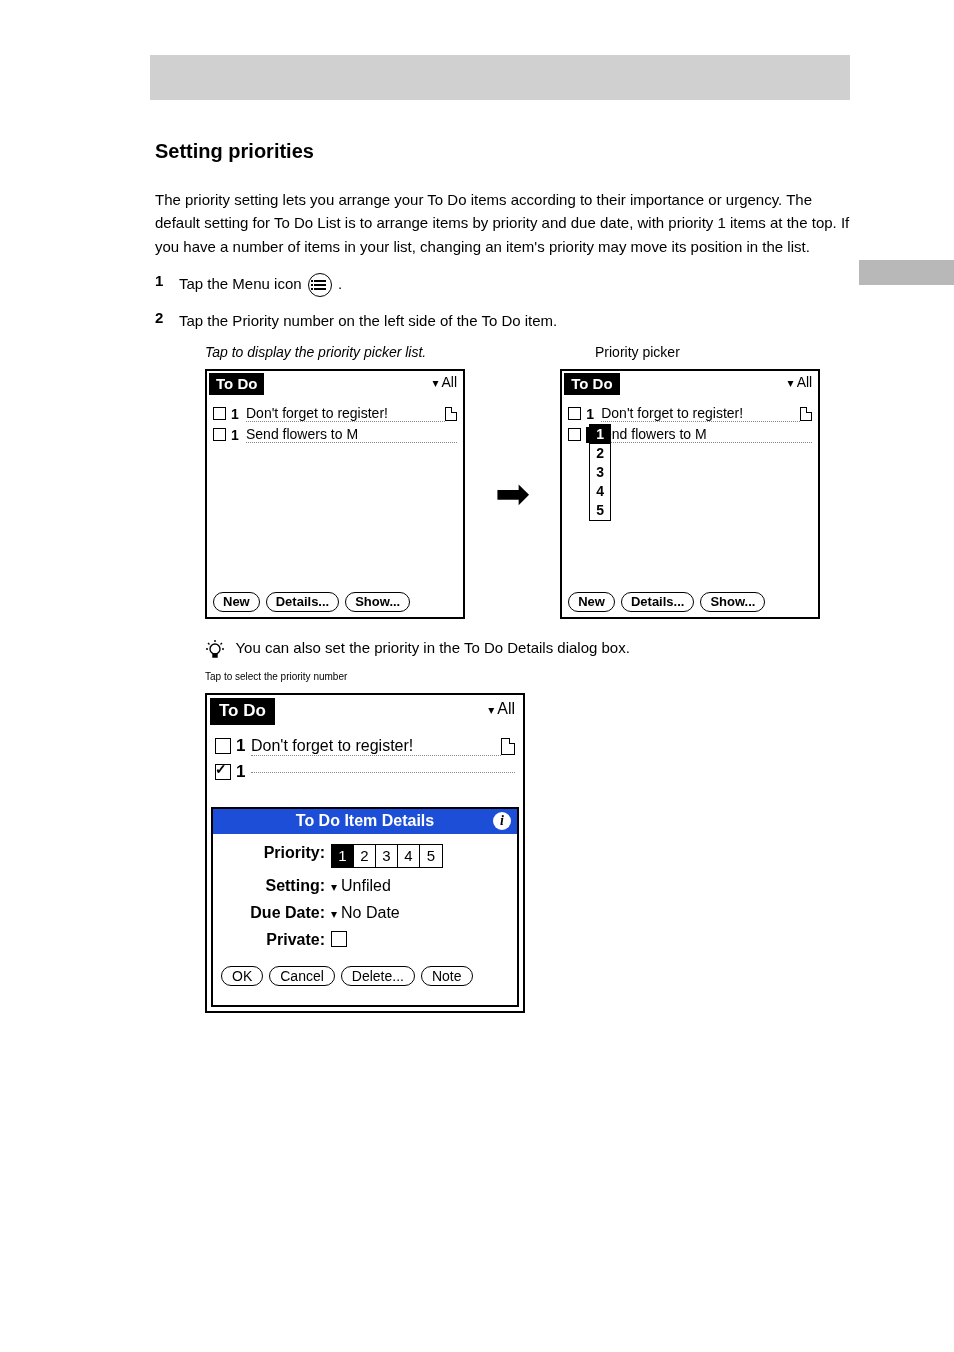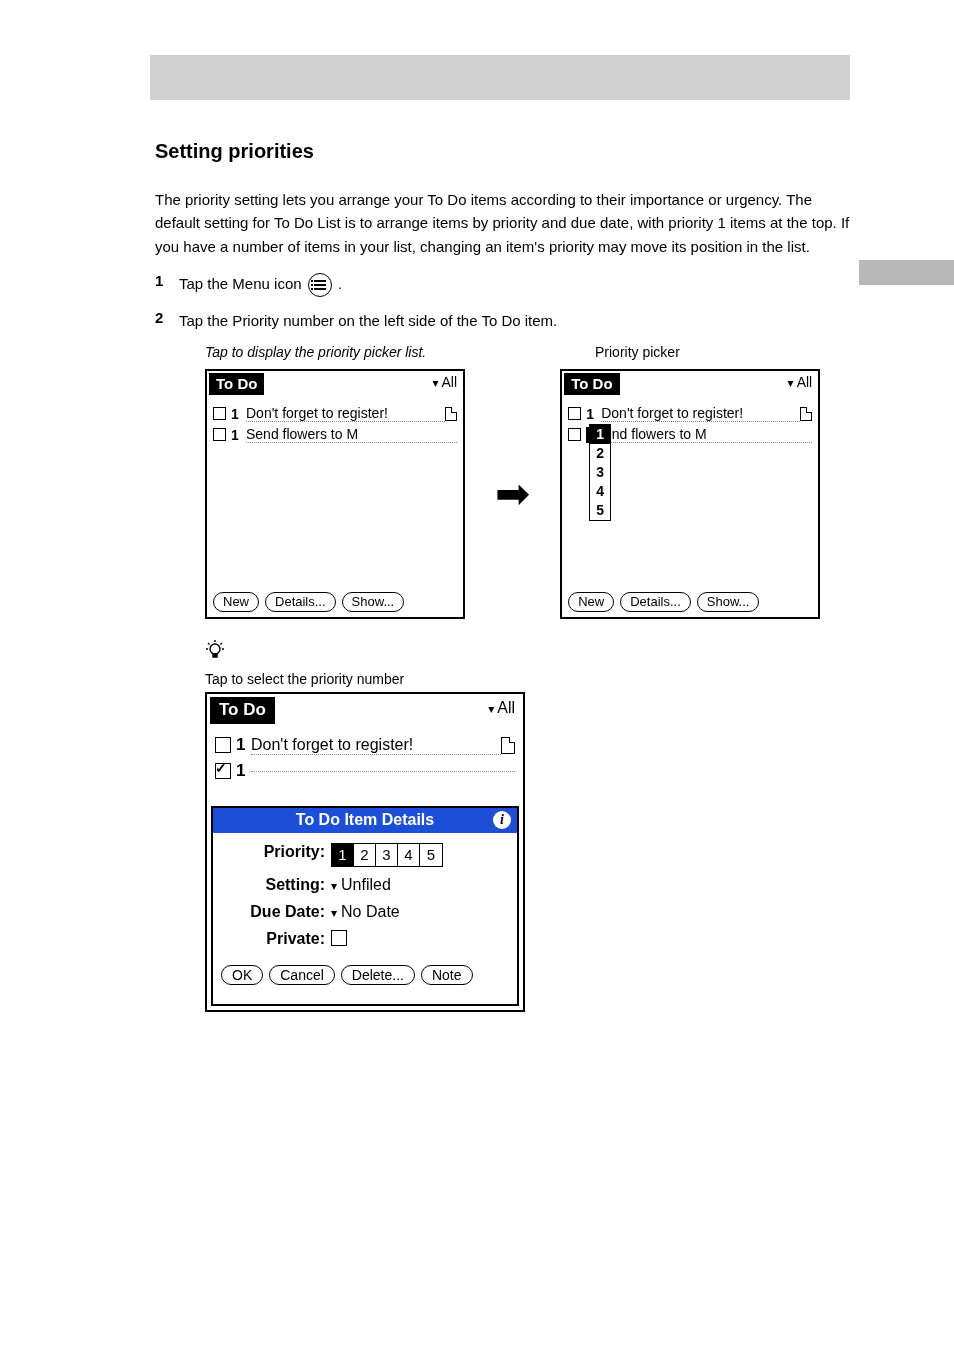--- a/index.html
+++ b/index.html
@@ -206,20 +206,21 @@
     width: 5px; height: 5px;
     background: #fff;
     border-left: 1.5px solid #000;
     border-bottom: 1.5px solid #000;
   }
   .palm-buttons {
     position: absolute;
     left: 6px; bottom: 5px;
     display: flex;
     gap: 6px;
+    font-weight: bold;
   }
   .palm-btn {
     border: 1.5px solid #000;
     border-radius: 11px;
     padding: 0 9px;
     font-size: 13px;
     height: 20px;
     line-height: 18px;
   }
   .arrow {
@@ -427,23 +428,24 @@
   <div style="margin-left:50px; margin-bottom:10px;">
     <span class="tip-icon">
       <svg viewBox="0 0 20 22">
           <g stroke="#000" stroke-width="1.4" fill="none">
             <circle cx="10" cy="10" r="5"></circle>
             <path d="M8 15 h4 v3 h-4 z" fill="#000"></path>
             <path d="M10 1 v2 M3 4 l1.5 1.5 M17 4 l-1.5 1.5 M1 10 h2 M17 10 h2"></path>
           </g>
         </svg>
     </span>
+    <span style="font-size:15px;">You can also set the priority in the To Do Details dialog box.</span>
   </div>
 
-  <div style="margin-left:50px; font-size:14px; margin-bottom:5px;">Tap to select the priority number</div>
+  <div style="margin-left:50px; font-size:10px; margin-bottom:11px;">Tap to select the priority number</div>
 
   <div class="palm-large">
     <div class="palm-title">To Do</div>
     <div class="palm-cat">All</div>
     <div class="palm-list">
       <div class="palm-item">
         <div class="palm-check"></div>
         <div class="palm-pri" style="font-size:17px;">1</div>
         <div class="palm-text">Don't forget to register!</div>
         <div class="palm-note"></div>

